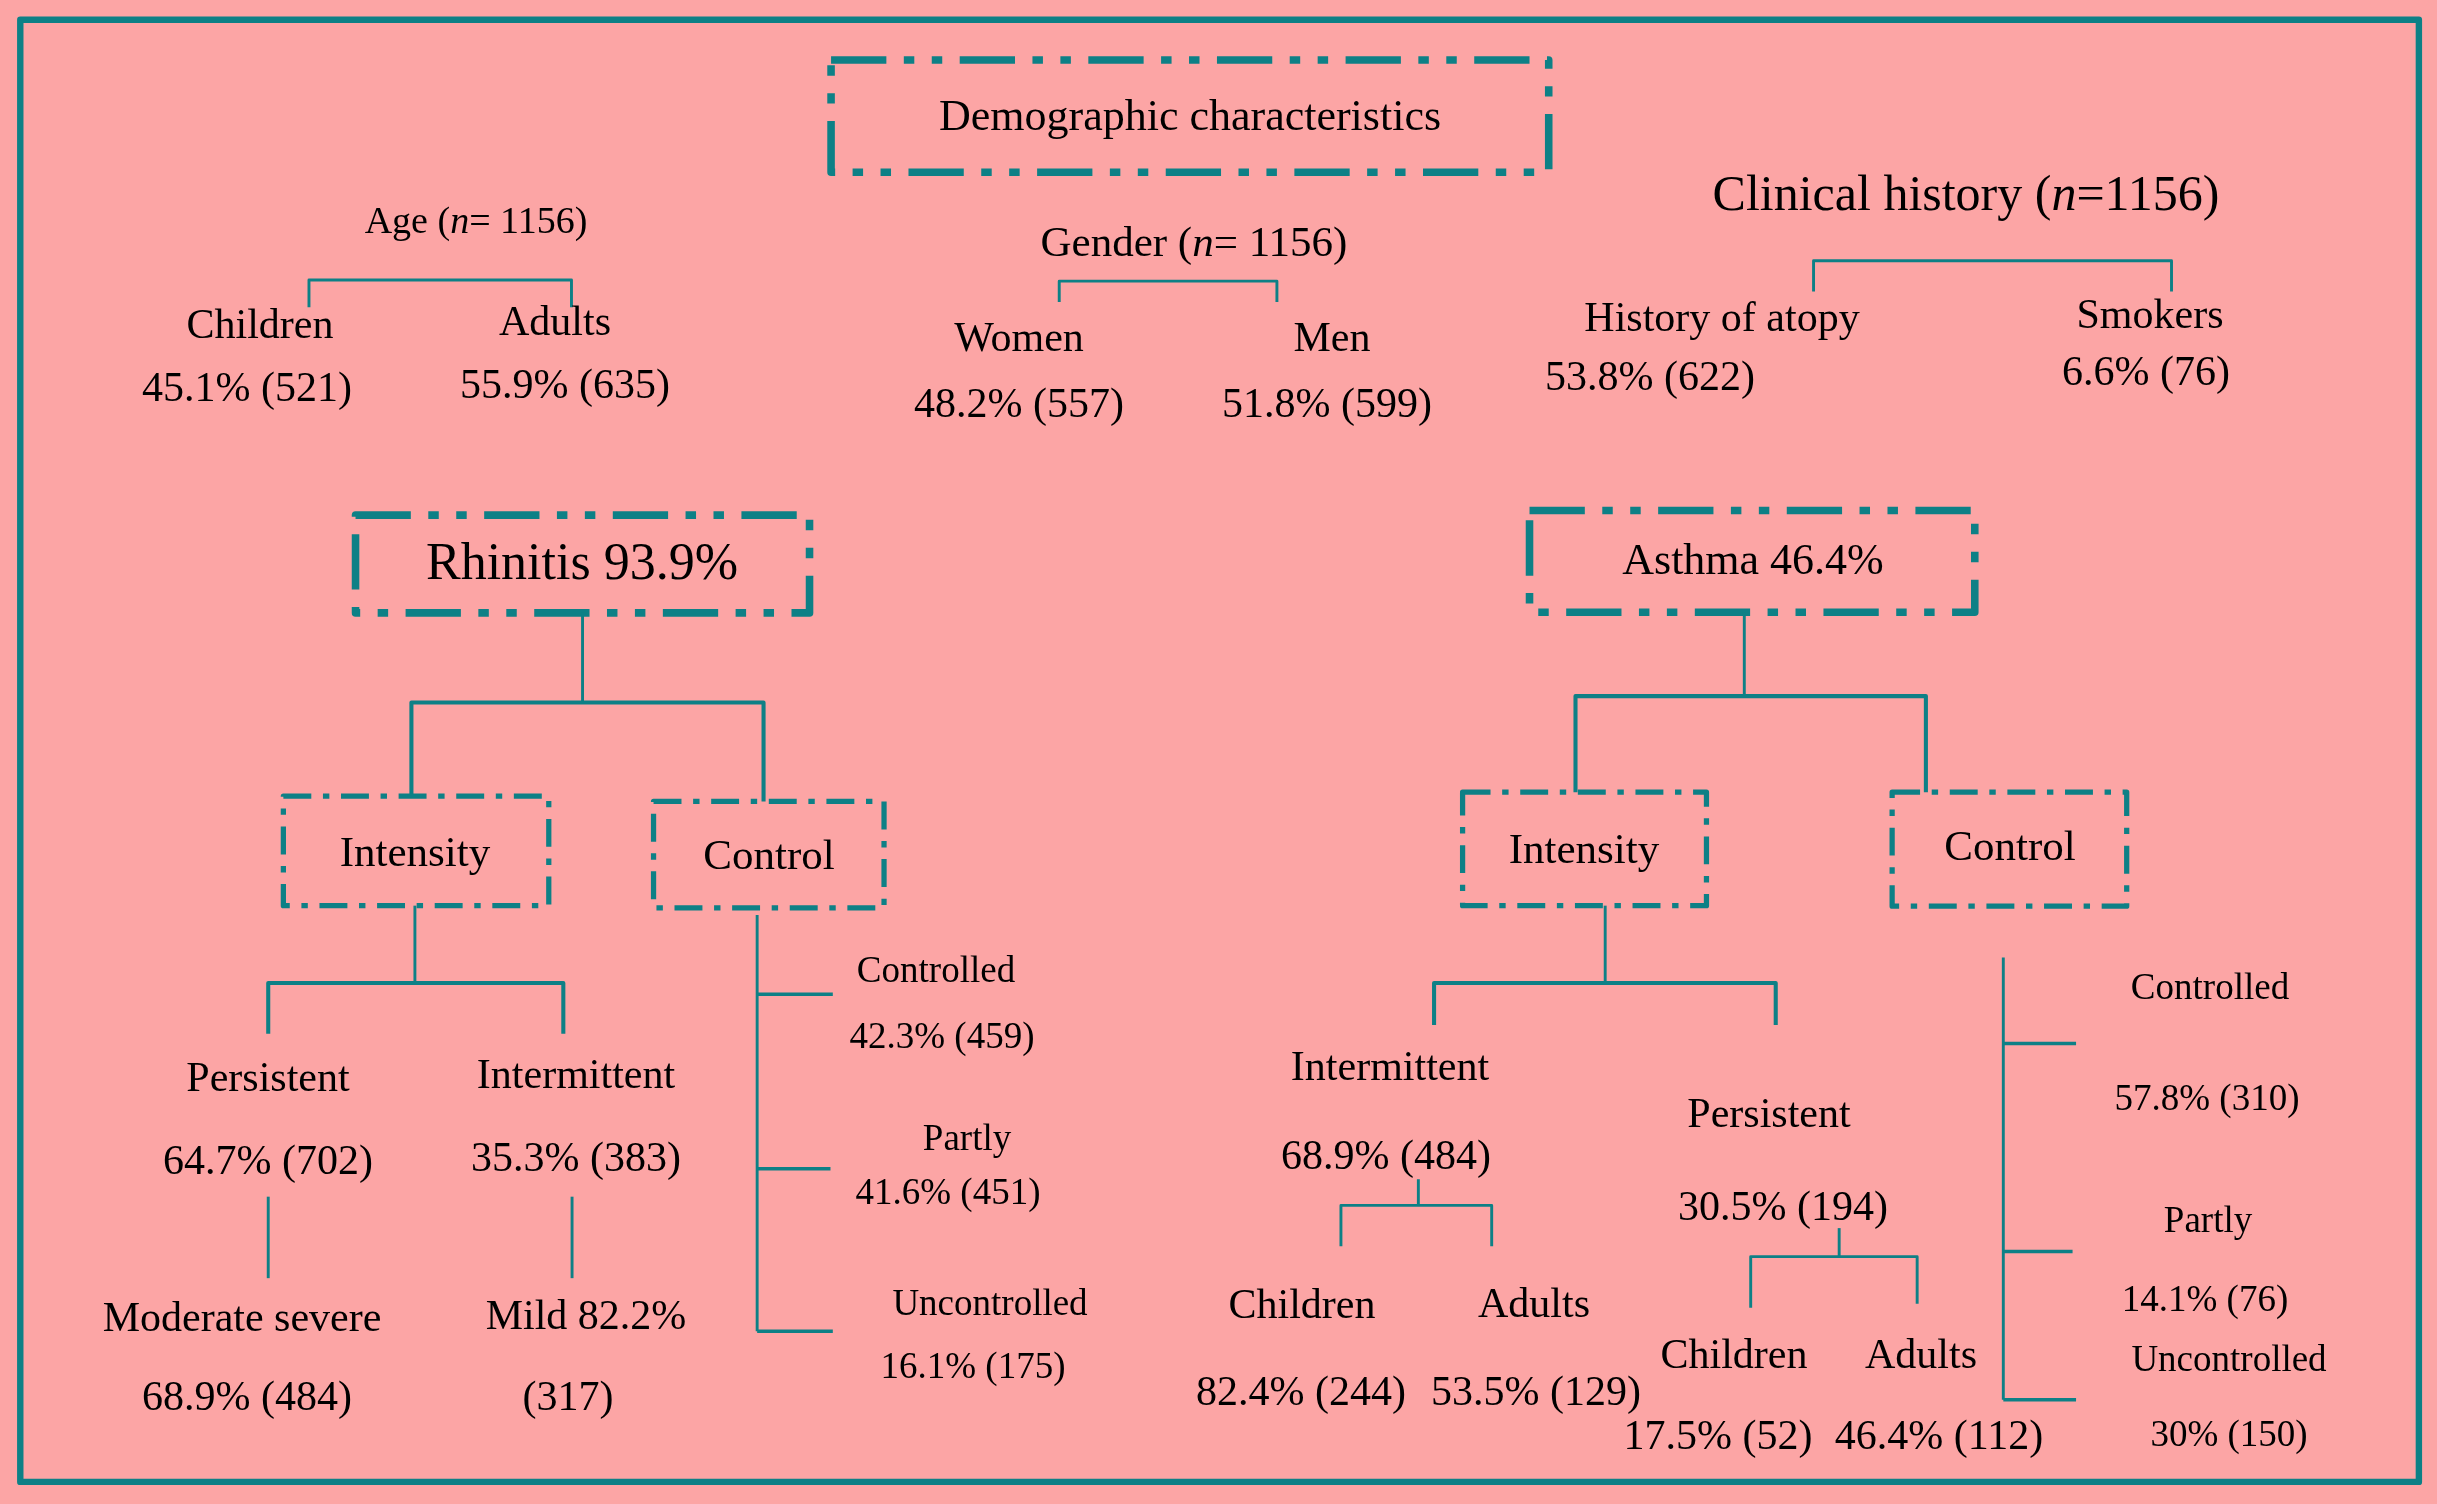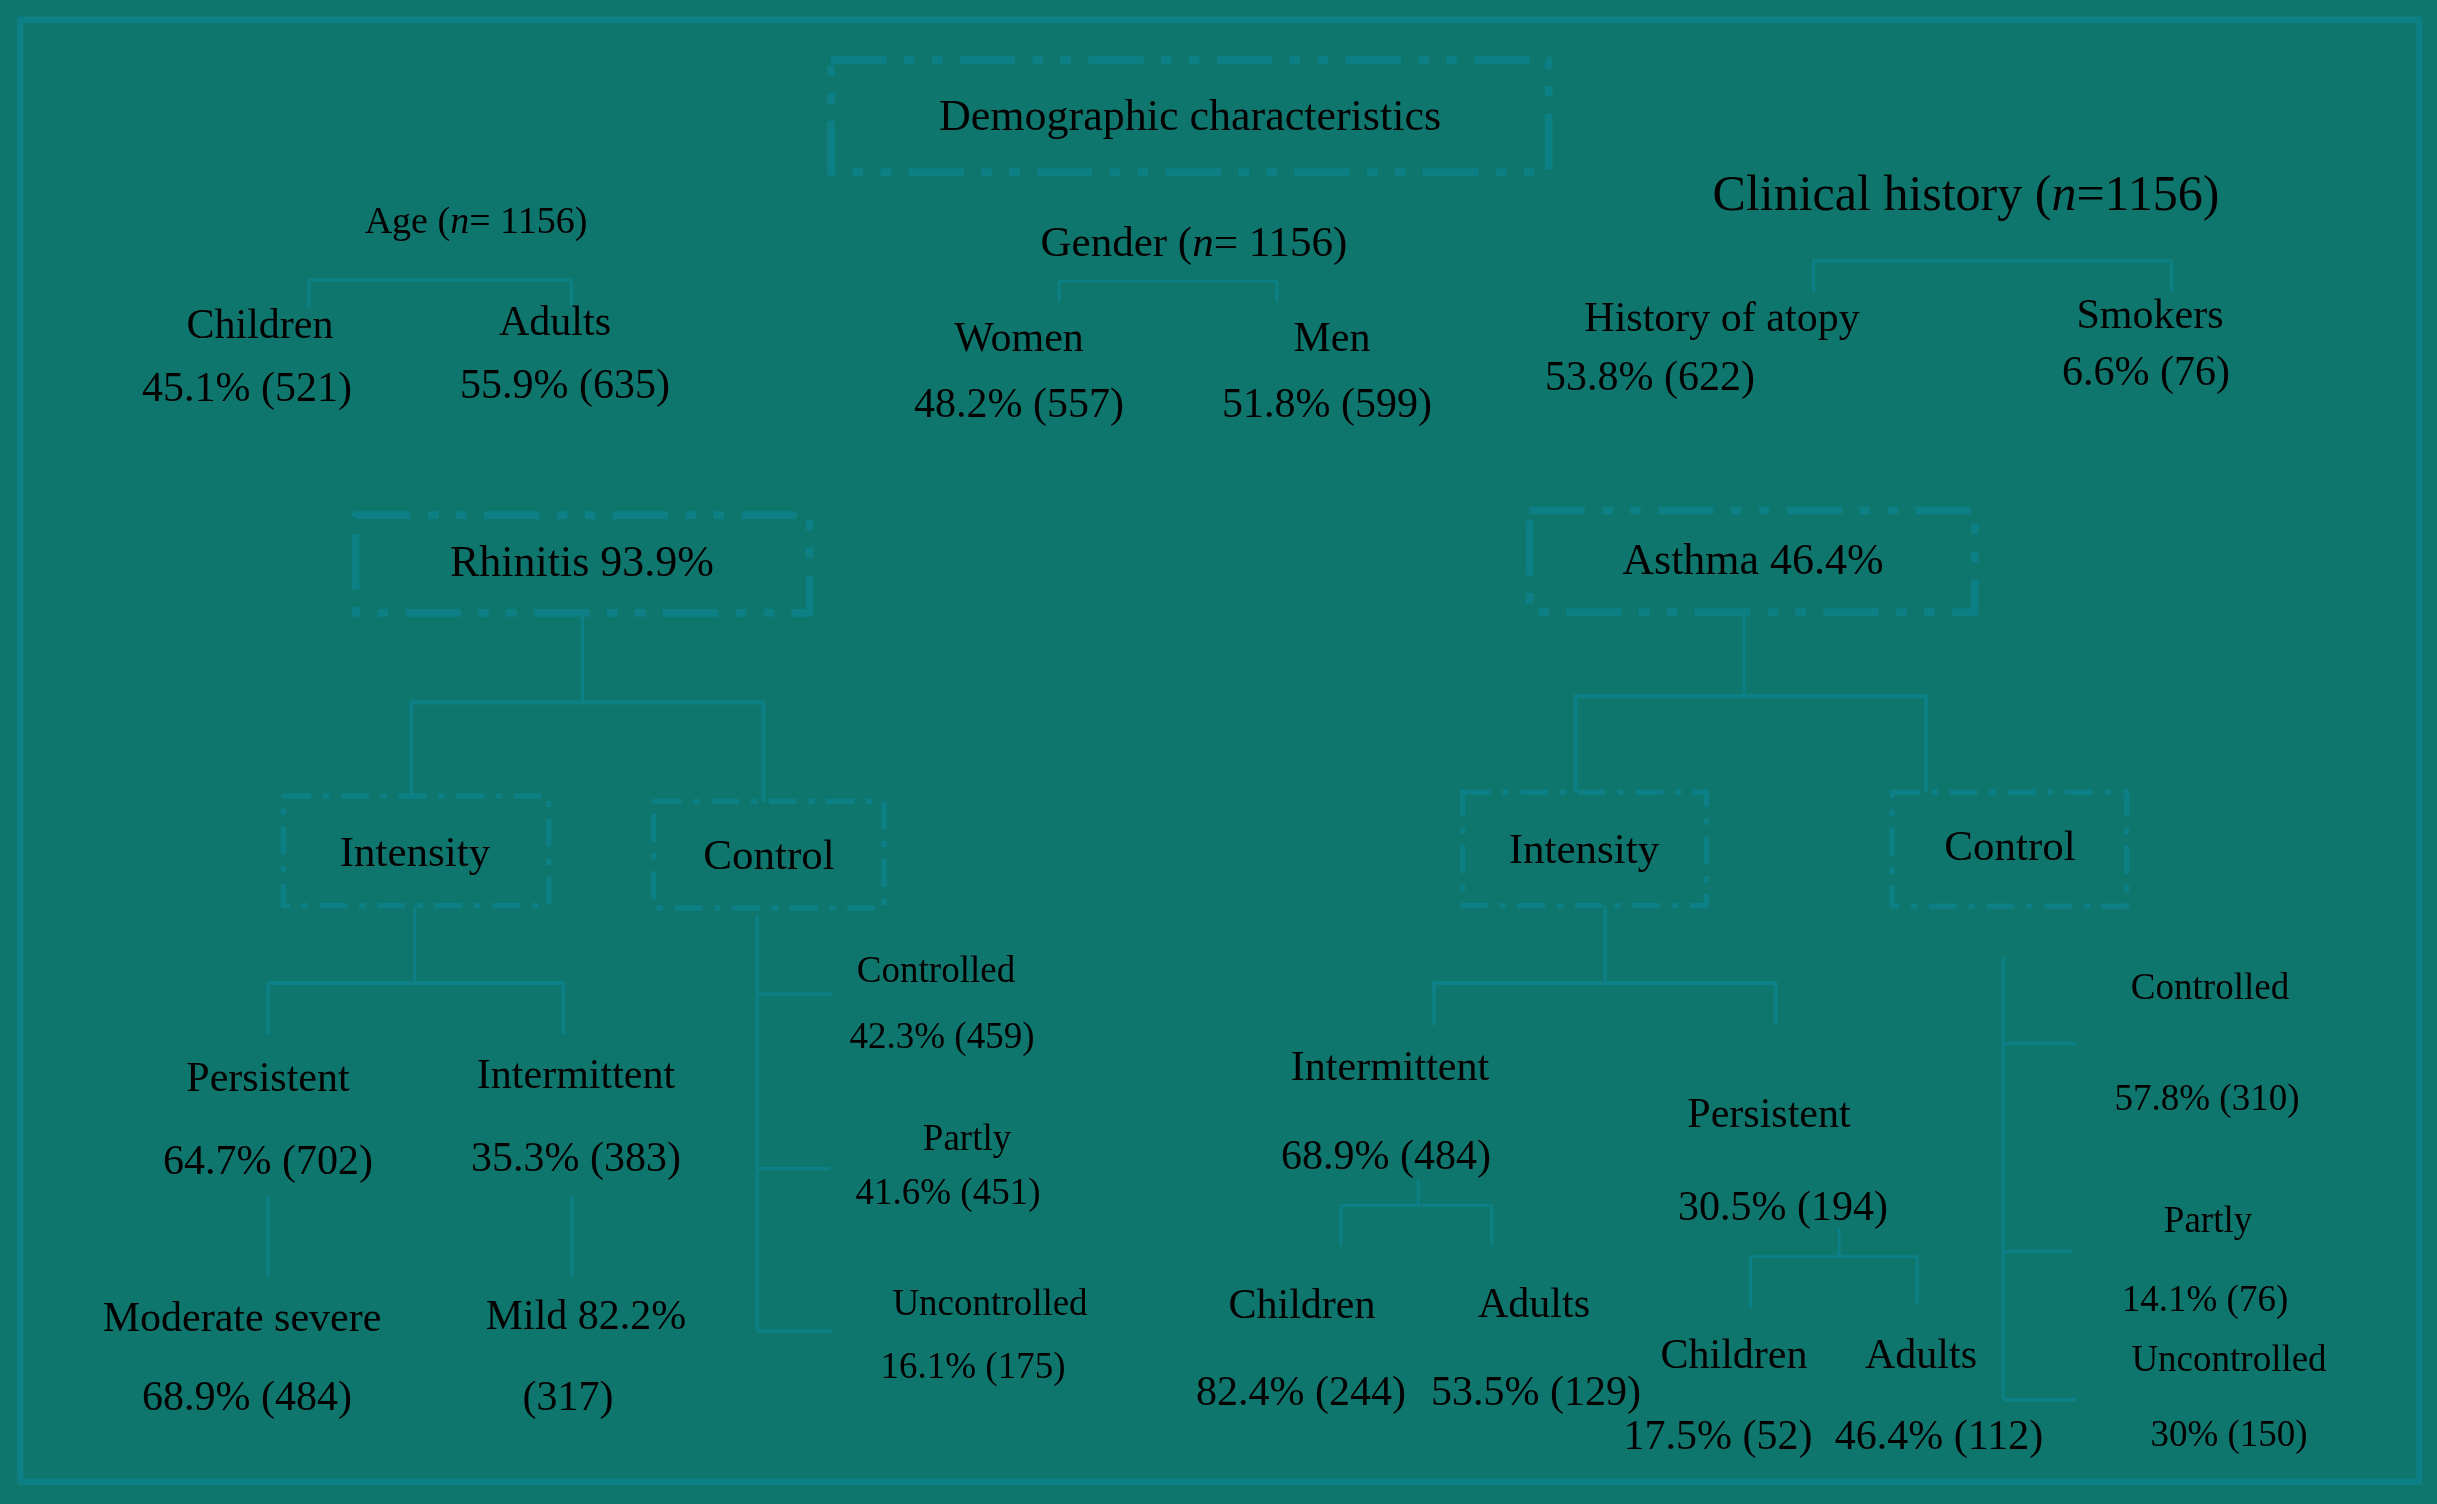--- a/index.html
+++ b/index.html
@@ -1,16 +1,16 @@
 <!DOCTYPE html>
 <html style="font-size:9.3px"><head>
 <meta charset="utf-8">
 <style>
   html,body{margin:0;padding:0;background:#ffffff;}
-  #canvas{position:relative;width:2438px;height:1504px;background:#0f766e;
+  #canvas{position:relative;width:2438px;height:1504px;background:#fca5a5;
           font-family:"Liberation Serif",serif;overflow:hidden;}
   #lines{position:absolute;left:0;top:0;}
   .t{position:absolute;transform:translate(-50%,-50%);white-space:nowrap;
      color:#000000;line-height:1;text-align:center;}
   .alt{font-family:Liberation Serif, serif;}
   .it{font-style:italic;}
 </style>
 </head>
 <body>
 
@@ -70,21 +70,21 @@
   <div class="t" style="left:1332px;top:337px;font-size:42px">Men</div>
   <div class="t" style="left:1019px;top:403px;font-size:42px">48.2% (557)</div>
   <div class="t" style="left:1327px;top:403px;font-size:42px">51.8% (599)</div>
 
   <div class="t" style="left:1966px;top:193px;font-size:50px"><span>Clinical history (</span><span class="it">n</span><span>=1156)</span></div>
   <div class="t" style="left:1722px;top:317px;font-size:42px">History of atopy</div>
   <div class="t" style="left:2150px;top:314px;font-size:42px">Smokers</div>
   <div class="t" style="left:1650px;top:376px;font-size:42px">53.8% (622)</div>
   <div class="t" style="left:2146px;top:371px;font-size:42px">6.6% (76)</div>
 
-  <div class="t" style="left:582px;top:562px;font-size:44px">Rhinitis 93.9%</div>
+  <div class="t" style="left:582px;top:562px;font-size:52px">Rhinitis 93.9%</div>
   <div class="t" style="left:415px;top:851px;font-size:43px">Intensity</div>
   <div class="t" style="left:769px;top:854px;font-size:43px">Control</div>
   <div class="t" style="left:268px;top:1077px;font-size:42px">Persistent</div>
   <div class="t" style="left:268px;top:1160px;font-size:42px">64.7% (702)</div>
   <div class="t" style="left:576px;top:1074px;font-size:42px">Intermittent</div>
   <div class="t" style="left:576px;top:1157px;font-size:42px">35.3% (383)</div>
   <div class="t" style="left:242px;top:1317px;font-size:42px">Moderate severe</div>
   <div class="t" style="left:247px;top:1396px;font-size:42px">68.9% (484)</div>
   <div class="t" style="left:586px;top:1315px;font-size:42px">Mild 82.2%</div>
   <div class="t" style="left:568px;top:1396px;font-size:42px">(317)</div>

